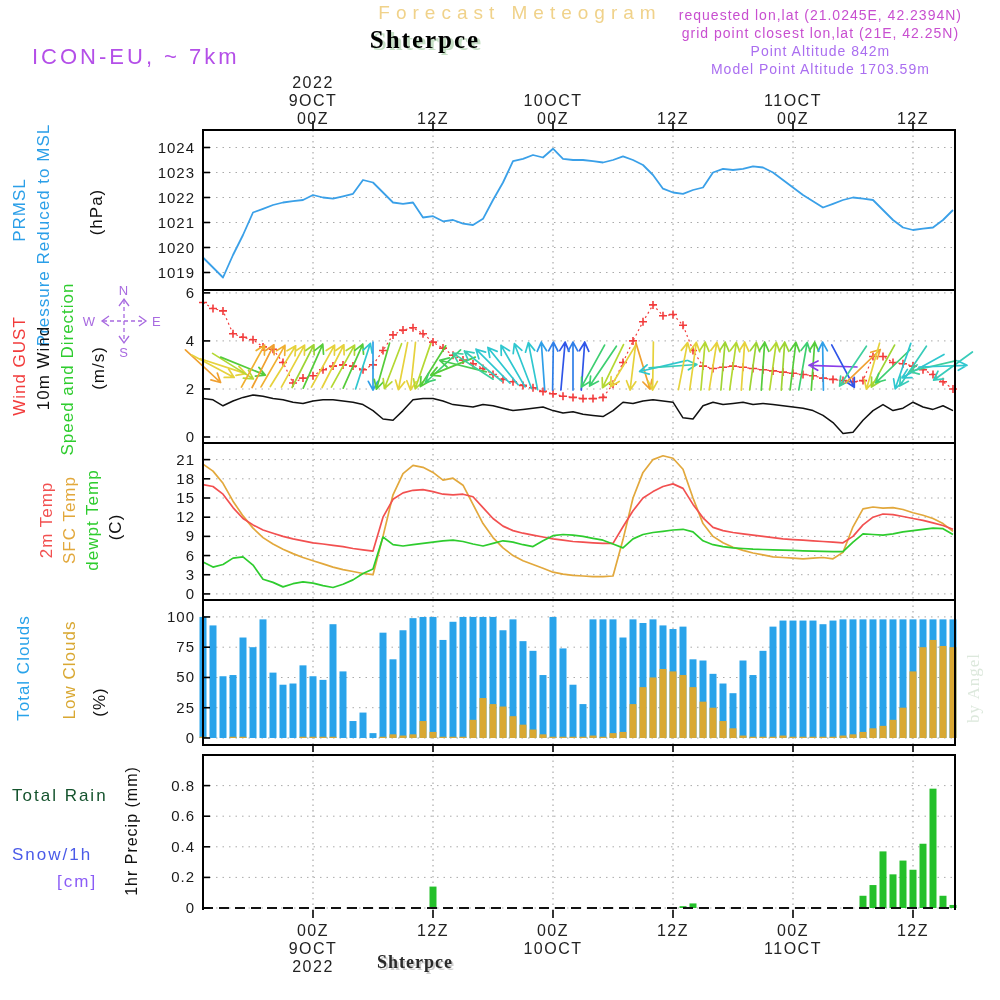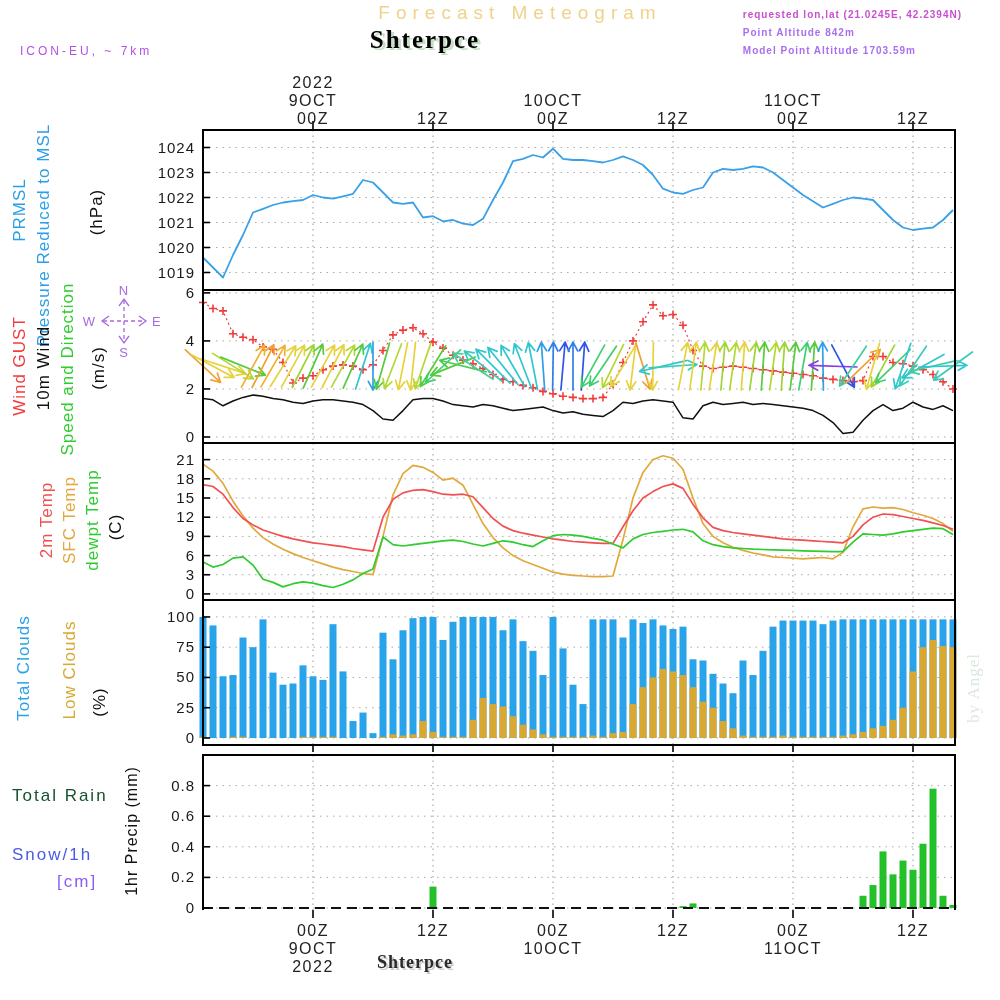--- a/index.html
+++ b/index.html
@@ -2,42 +2,43 @@
 <html><head>
 <meta charset="utf-8">
 <style>
   html,body{margin:0;padding:0;background:#fff;}
   #canvas{position:relative;width:1000px;height:1000px;background:#fff;overflow:hidden;
           font-family:"Liberation Sans",sans-serif;}
   .abs{position:absolute;white-space:nowrap;}
   #fm-title{left:260px;top:2px;width:520px;text-align:center;font-size:19px;letter-spacing:6px;color:#f0d28a;}
   #station-title{left:425px;top:26px;transform:translateX(-50%);font-family:"Liberation Serif",serif;
       font-weight:bold;font-size:25px;letter-spacing:2px;color:#000;text-shadow:3px 2px 0 #c6e0c6;}
-  #model-label{left:20px;top:44px;font-size:12px;letter-spacing:3px;color:#b44fe8;}
-  #meta{right:38px;top:6px;text-align:left;font-size:10px;letter-spacing:1px;line-height:18px;font-weight:bold;}
+  #model-label{left:32px;top:44px;font-size:22px;letter-spacing:3px;color:#b44fe8;}
+  #meta{right:38px;top:6px;text-align:center;font-size:14px;letter-spacing:1px;line-height:18px;}
   .meta-loc{color:#c84fd0;}
   .meta-alt{color:#aa6ef0;}
   .rlabel{position:absolute;white-space:nowrap;transform:translate(-50%,-50%) rotate(-90deg);
           font-size:17px;letter-spacing:1px;}
   .hlabel{position:absolute;white-space:nowrap;font-size:17px;letter-spacing:2px;}
   #byline{left:974px;top:688px;transform:translate(-50%,-50%) rotate(-90deg);
       font-family:"Liberation Serif",serif;font-size:17px;letter-spacing:1px;color:#dce8dc;}
   #station-footer{left:415px;top:962px;transform:translate(-50%,-50%);font-family:"Liberation Serif",serif;
       font-weight:bold;font-size:18px;letter-spacing:1px;color:#2a2a2a;text-shadow:2px 2px 0 #cccccc;}
   svg text{font-family:"Liberation Sans",sans-serif;}
 </style>
 </head>
 <body>
 
 <div id="canvas">
   <div class="abs" id="fm-title">Forecast Meteogram</div>
   <div class="abs" id="station-title">Shterpce</div>
   <div class="abs" id="model-label">ICON-EU, ~ 7km</div>
   <div class="abs" id="meta">
     <div class="meta-loc">requested lon,lat (21.0245E, 42.2394N)</div>
+    <div class="meta-loc">grid point closest lon,lat (21E, 42.25N)</div>
     <div class="meta-alt">Point Altitude 842m</div>
     <div class="meta-alt">Model Point Altitude 1703.59m</div>
   </div>
 
   <svg id="chart" width="1000" height="1000" viewBox="0 0 1000 1000" style="position:absolute;left:0;top:0">
       <line x1="313" y1="130" x2="313" y2="290" stroke="#999" stroke-width="1" stroke-dasharray="1.5 4"></line>
       <line x1="433" y1="130" x2="433" y2="290" stroke="#999" stroke-width="1" stroke-dasharray="1.5 4"></line>
       <line x1="553" y1="130" x2="553" y2="290" stroke="#999" stroke-width="1" stroke-dasharray="1.5 4"></line>
       <line x1="673" y1="130" x2="673" y2="290" stroke="#999" stroke-width="1" stroke-dasharray="1.5 4"></line>
       <line x1="793" y1="130" x2="793" y2="290" stroke="#999" stroke-width="1" stroke-dasharray="1.5 4"></line>

